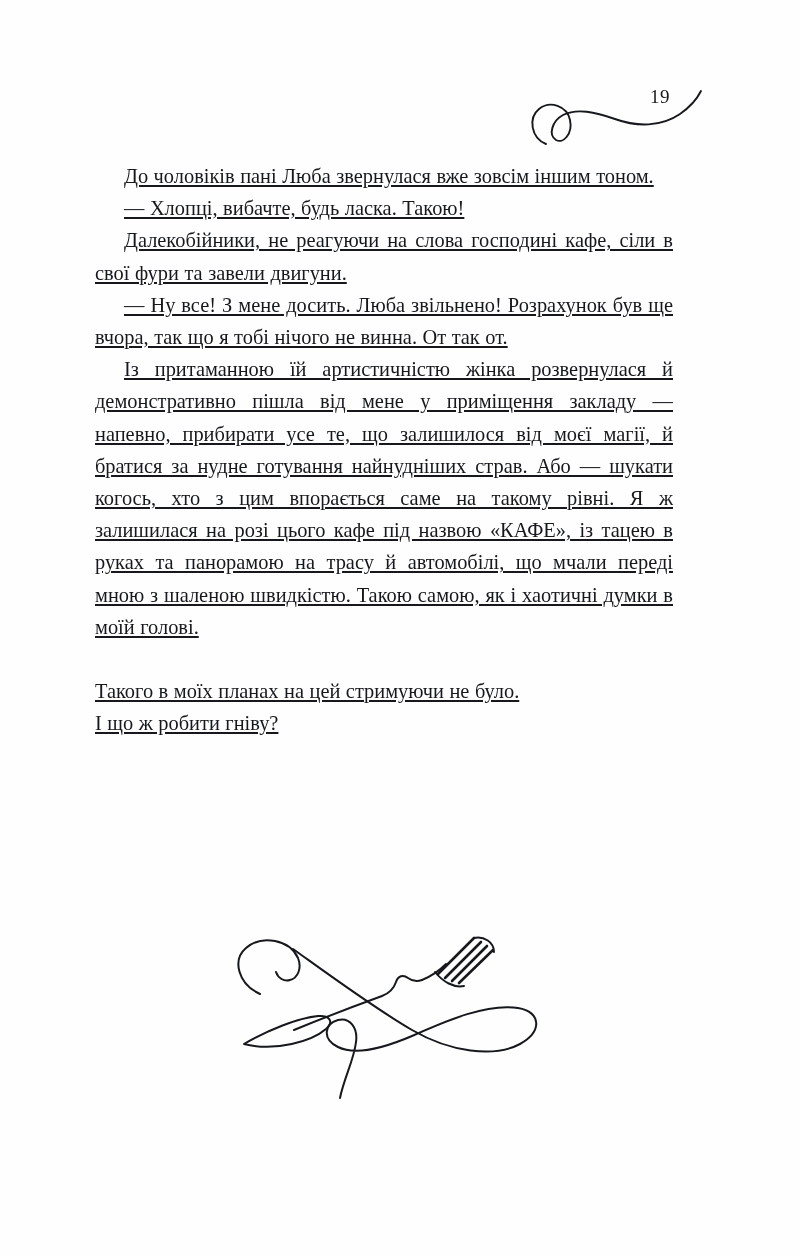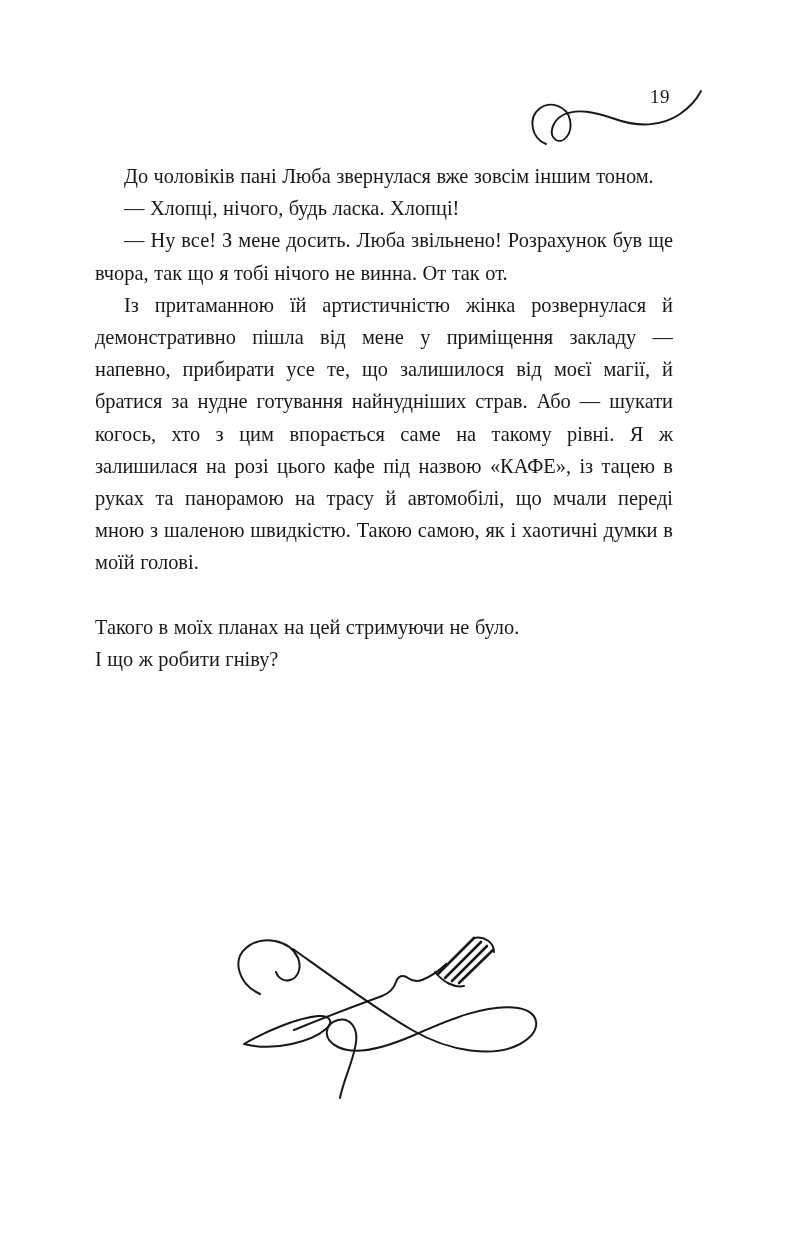--- a/index.html
+++ b/index.html
@@ -40,20 +40,21 @@
     left: 515px;
     top: 82px;
   }
 
   
   .textblock {
     position: absolute;
     left: 95px;
     top: 160px;
     width: 578px;
+    text-decoration: underline;
   }
   p.para {
     margin: 0;
     font-size: 20.4px;
     line-height: 32.2px;
     text-align: justify;
     text-indent: 29px;
     hyphens: manual;
     word-spacing: 0.02em;
   }
@@ -91,21 +92,22 @@
                  C62 26, 80 30, 100 37 C122 45, 146 45, 165 32
                  C175 25, 182 17, 186 9" stroke="#16181c" stroke-width="1.9" stroke-linecap="round" fill="none"></path>
       </svg>
     </div>
 
     <div class="folio">19</div>
   </div>
 
   <div class="textblock">
     <p class="para">До чоловіків пані Люба звернулася вже зовсім іншим тоном.</p>
-    <p class="para">— Хлопці, нічого, будь ласка. Хлопці!</p>
+    <p class="para">— Хлопці, вибачте, будь ласка. Такою!</p>
+    <p class="para">Далекобійники, не реагуючи на слова господині кафе, сіли в свої фури та завели двигуни.</p>
     <p class="para">— Ну все! З мене досить. Люба звільнено! Розрахунок був ще вчора, так що я тобі нічого не винна. От так от.</p>
     <p class="para">Із притаманною їй артистичністю жінка розвернулася й демонстративно пішла від мене у приміщення закладу — напевно, прибирати усе те, що залишилося від моєї магії, й братися за нудне готування найнудніших страв. Або — шукати когось, хто з цим впорається саме на такому рівні. Я ж залишилася на розі цього кафе під назвою «КАФЕ», із тацею в руках та панорамою на трасу й автомобілі, що мчали переді мною з шаленою швидкістю. Такою самою, як і хаотичні думки в моїй голові.</p>
 
     <div class="gap"></div>
 
     <p class="para noindent">Такого в моїх планах на цей стримуючи не було.</p>
     <p class="para noindent">І що ж робити гніву?</p>
   </div>
 
   <div class="ornament">

